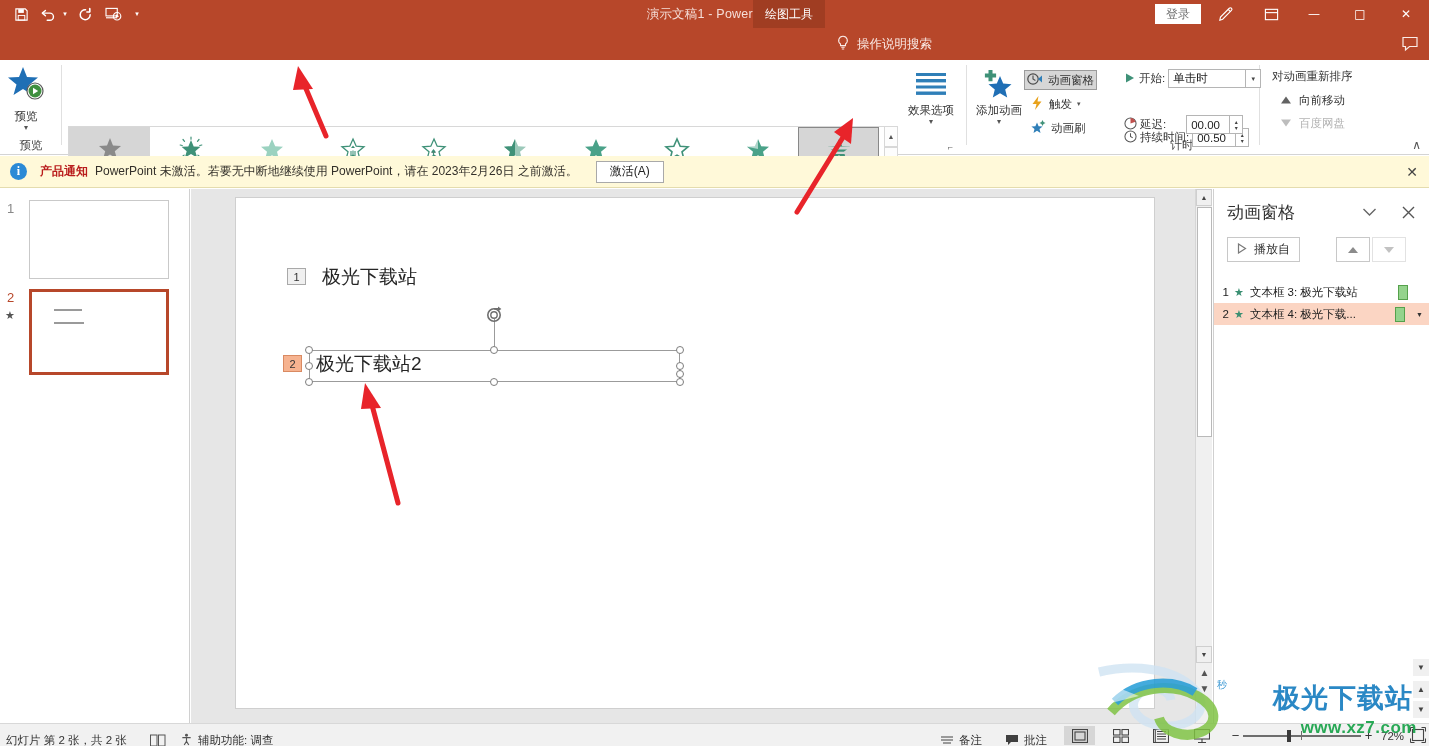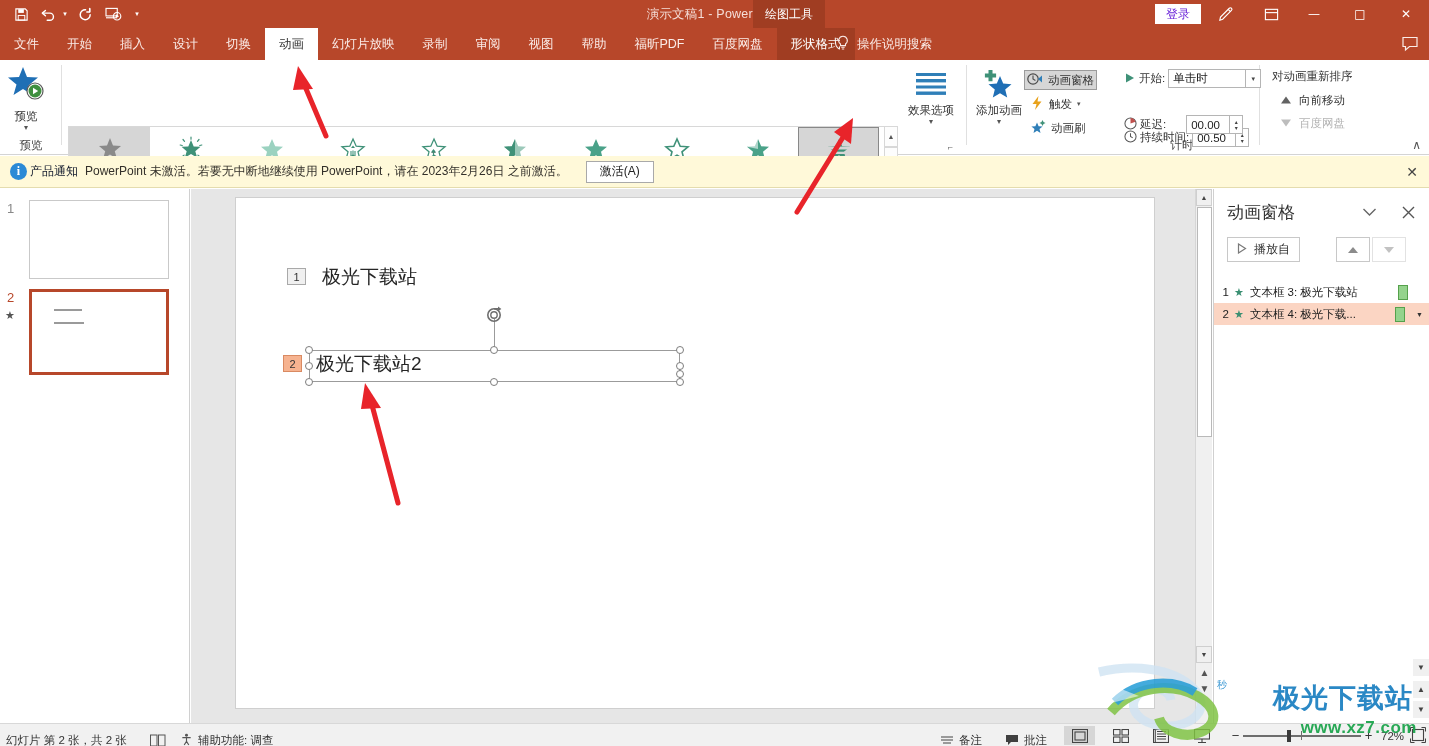--- a/index.html
+++ b/index.html
@@ -29,21 +29,21 @@
     color: #f5ded8; font-size: 12.5px; letter-spacing: .2px;
     pointer-events: none;
   }
   .ctx-tab-label {
     position: absolute; left: 753px; top: 0; width: 72px; height: 28px;
     background: #a03d22; color: #fff; font-size: 12px;
     display: flex; align-items: center; justify-content: center;
   }
   .signin {
     position: absolute; right: 228px; top: 4px; height: 20px; padding: 0 11px;
-    background: #ffffff; color: #6d28d9; font-size: 12px;
+    background: #ffffff; color: #737373; font-size: 12px;
     display: flex; align-items: center; justify-content: center;
   }
   .tb-icon {
     position: absolute; top: 0; height: 28px; width: 44px;
     display: flex; align-items: center; justify-content: center;
     color: #ffffff;
   }
   .wbtn {
     position: absolute; top: 0; height: 28px; width: 46px;
     display: flex; align-items: center; justify-content: center;
@@ -161,21 +161,21 @@
     position: absolute; left: 0; top: 156px; width: 1429px; height: 32px;
     background: #fff9d9; border-bottom: 1px solid #e4dcae;
     display: flex; align-items: center;
   }
   .notice-ico {
     margin-left: 10px; width: 17px; height: 17px; border-radius: 50%;
     background: #2b8ad6; color: #fff; font-size: 12px; font-weight: bold;
     display: flex; align-items: center; justify-content: center;
     font-family: "Liberation Serif", serif;
   }
-  .notice-strong { margin-left: 3px; font-size: 12px; color: #0f172a; font-weight: normal; }
+  .notice-strong { margin-left: 13px; font-size: 12px; color: #b91c1c; font-weight: bold; }
   .notice-text { margin-left: 7px; font-size: 12px; color: #33302a; }
   .notice-btn {
     margin-left: 18px; height: 22px; padding: 0 13px; background: #fff;
     border: 1px solid #a9a9a9; font-size: 12px; color: #222;
     display: flex; align-items: center;
   }
   .notice-close {
     position: absolute; right: 11px; font-size: 14px; color: #444;
     font-family: "DejaVu Sans", sans-serif;
   }
@@ -380,36 +380,20 @@
           <rect x="1.5" y="2.5" width="13" height="11" fill="none" stroke="#fff" stroke-width="1.2"></rect>
           <path d="M1.5 6 h13" stroke="#fff" stroke-width="1.2"></path>
         </svg>
     </div>
     <div class="wbtn" style="right:92px">—</div>
     <div class="wbtn" style="right:46px">□</div>
     <div class="wbtn" style="right:0px">✕</div>
   </div>
 
   <div class="tabbar">
-    <div class="tabs">
-      <div class="tab">文件</div>
-      <div class="tab">开始</div>
-      <div class="tab">插入</div>
-      <div class="tab">设计</div>
-      <div class="tab">切换</div>
-      <div class="tab active">动画</div>
-      <div class="tab">幻灯片放映</div>
-      <div class="tab">录制</div>
-      <div class="tab">审阅</div>
-      <div class="tab">视图</div>
-      <div class="tab">帮助</div>
-      <div class="tab">福昕PDF</div>
-      <div class="tab">百度网盘</div>
-      <div class="tab ctx">形状格式</div>
-    </div>
     <div class="tellme">
       <span>
         <svg width="14" height="16" viewBox="0 0 14 16">
             <path d="M7 1.2 a4.3 4.3 0 0 0 -2.5 7.8 v1.6 h5 V9 A4.3 4.3 0 0 0 7 1.2 Z" fill="none" stroke="#fbece8" stroke-width="1.1"></path>
             <path d="M5.3 12.2 h3.4 M5.8 14 h2.4" stroke="#fbece8" stroke-width="1.1"></path>
           </svg>
       </span>
       <span>操作说明搜索</span>
     </div>
     <div class="share-icon">

